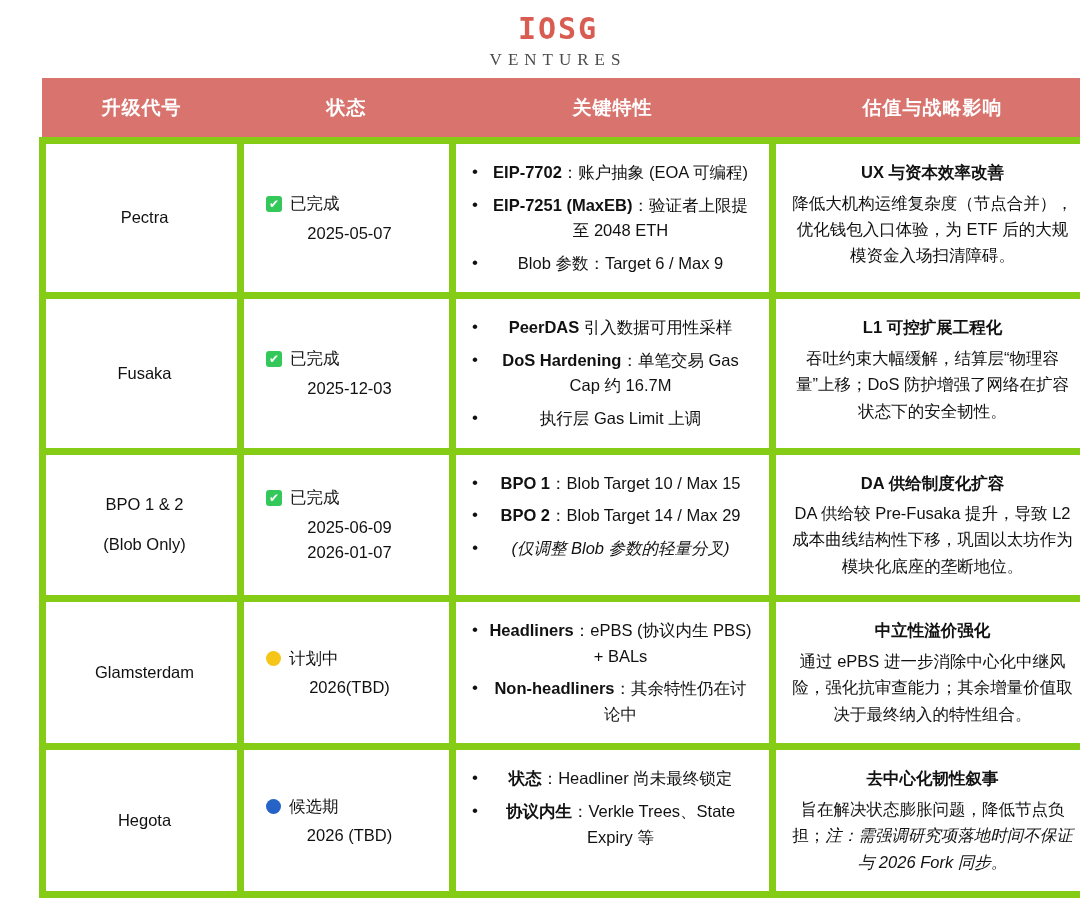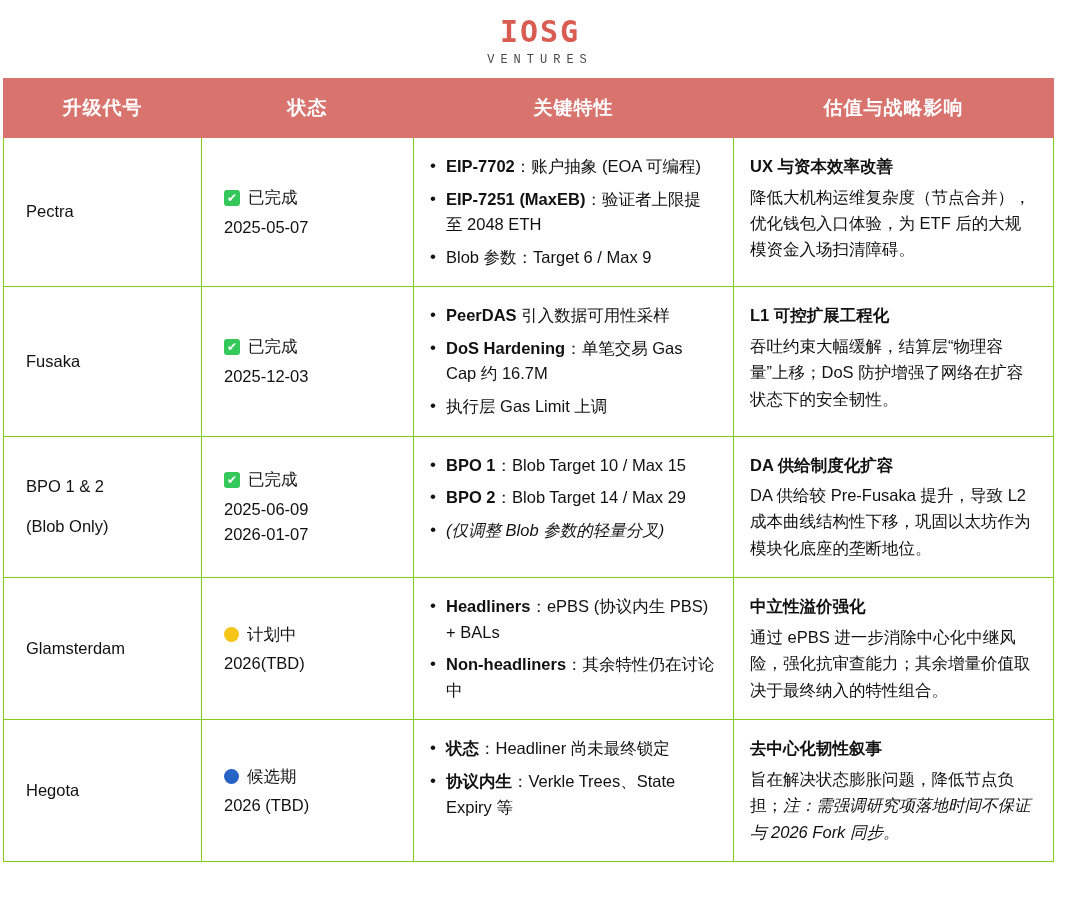--- a/index.html
+++ b/index.html
@@ -12,20 +12,21 @@
     background: #ffffff;
     font-family: "Liberation Sans", sans-serif;
     color: #1a1a1a;
     overflow: hidden;
   }
   .page {
     width: 1080px;
     height: 658px;
     position: relative;
     box-sizing: border-box;
+    padding-left: 36px;
   }
   
   .logo-area {
     height: 78px;
     display: flex;
     flex-direction: column;
     align-items: center;
     justify-content: center;
     padding-top: 6px;
     box-sizing: border-box;
@@ -33,51 +34,52 @@
   .logo-mark {
     font-family: "DejaVu Sans Mono", monospace;
     font-size: 30px;
     font-weight: bold;
     letter-spacing: 2px;
     color: #d95c52;
     line-height: 1;
     position: relative;
   }
   .logo-sub {
-    font-size: 12px;
+    font-size: 17px;
     letter-spacing: 6px;
     color: #4a4a4a;
     margin-top: 6px;
-    font-family: Liberation Mono, monospace;
+    font-family: Liberation Serif, serif;
   }
   
   table.upgrades {
     border-collapse: collapse;
     width: 1050px;
     margin: 0 3px;
     table-layout: fixed;
     border-radius: 23px;
   }
   table.upgrades th {
     background: #d8736e;
     color: #ffffff;
     font-size: 19px;
     font-weight: bold;
     letter-spacing: 1px;
     padding: 16px 6px;
     border: 1px solid #d8736e;
     text-align: center;
   }
   table.upgrades td {
-    border: 1px solid #84cc16;
+    border: 7px solid #84cc16;
     vertical-align: top;
     padding: 16px 16px;
     font-size: 16.5px;
     line-height: 1.55;
     color: #111111;
+    text-align: center;
   }
   col.c1 { width: 198px; }
   col.c2 { width: 212px; }
   col.c3 { width: 320px; }
   col.c4 { width: 320px; }
 
   .cell-name {
     font-weight: normal;
     font-size: 17px;
     vertical-align: middle !important;

